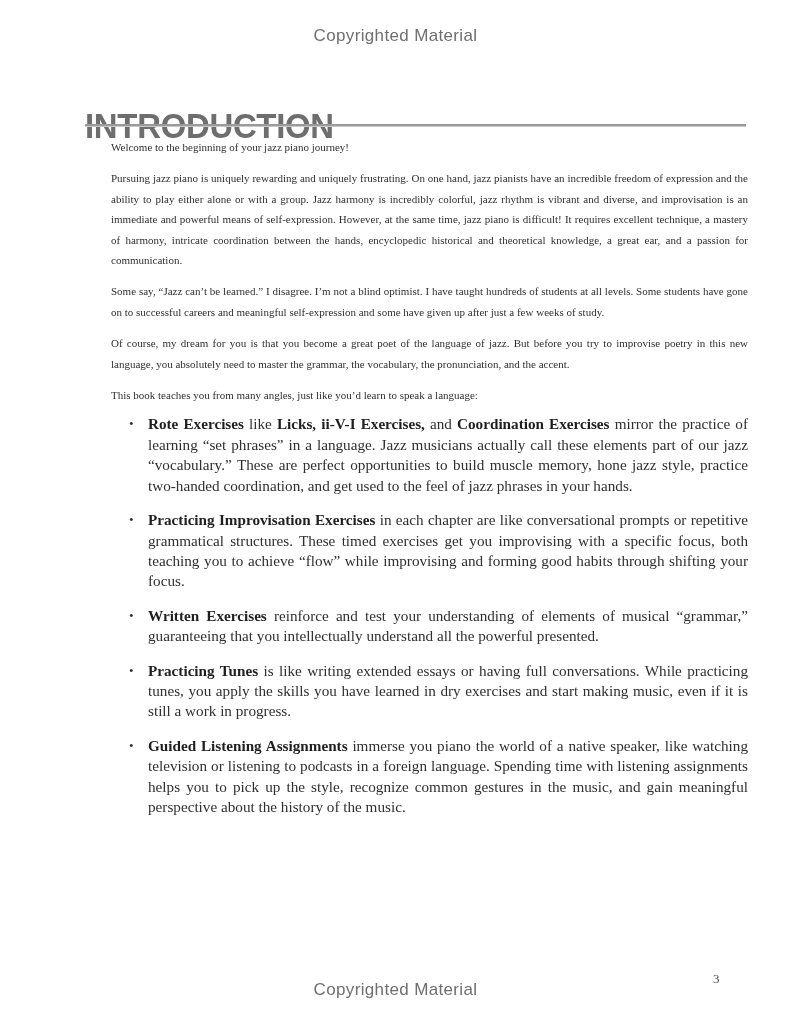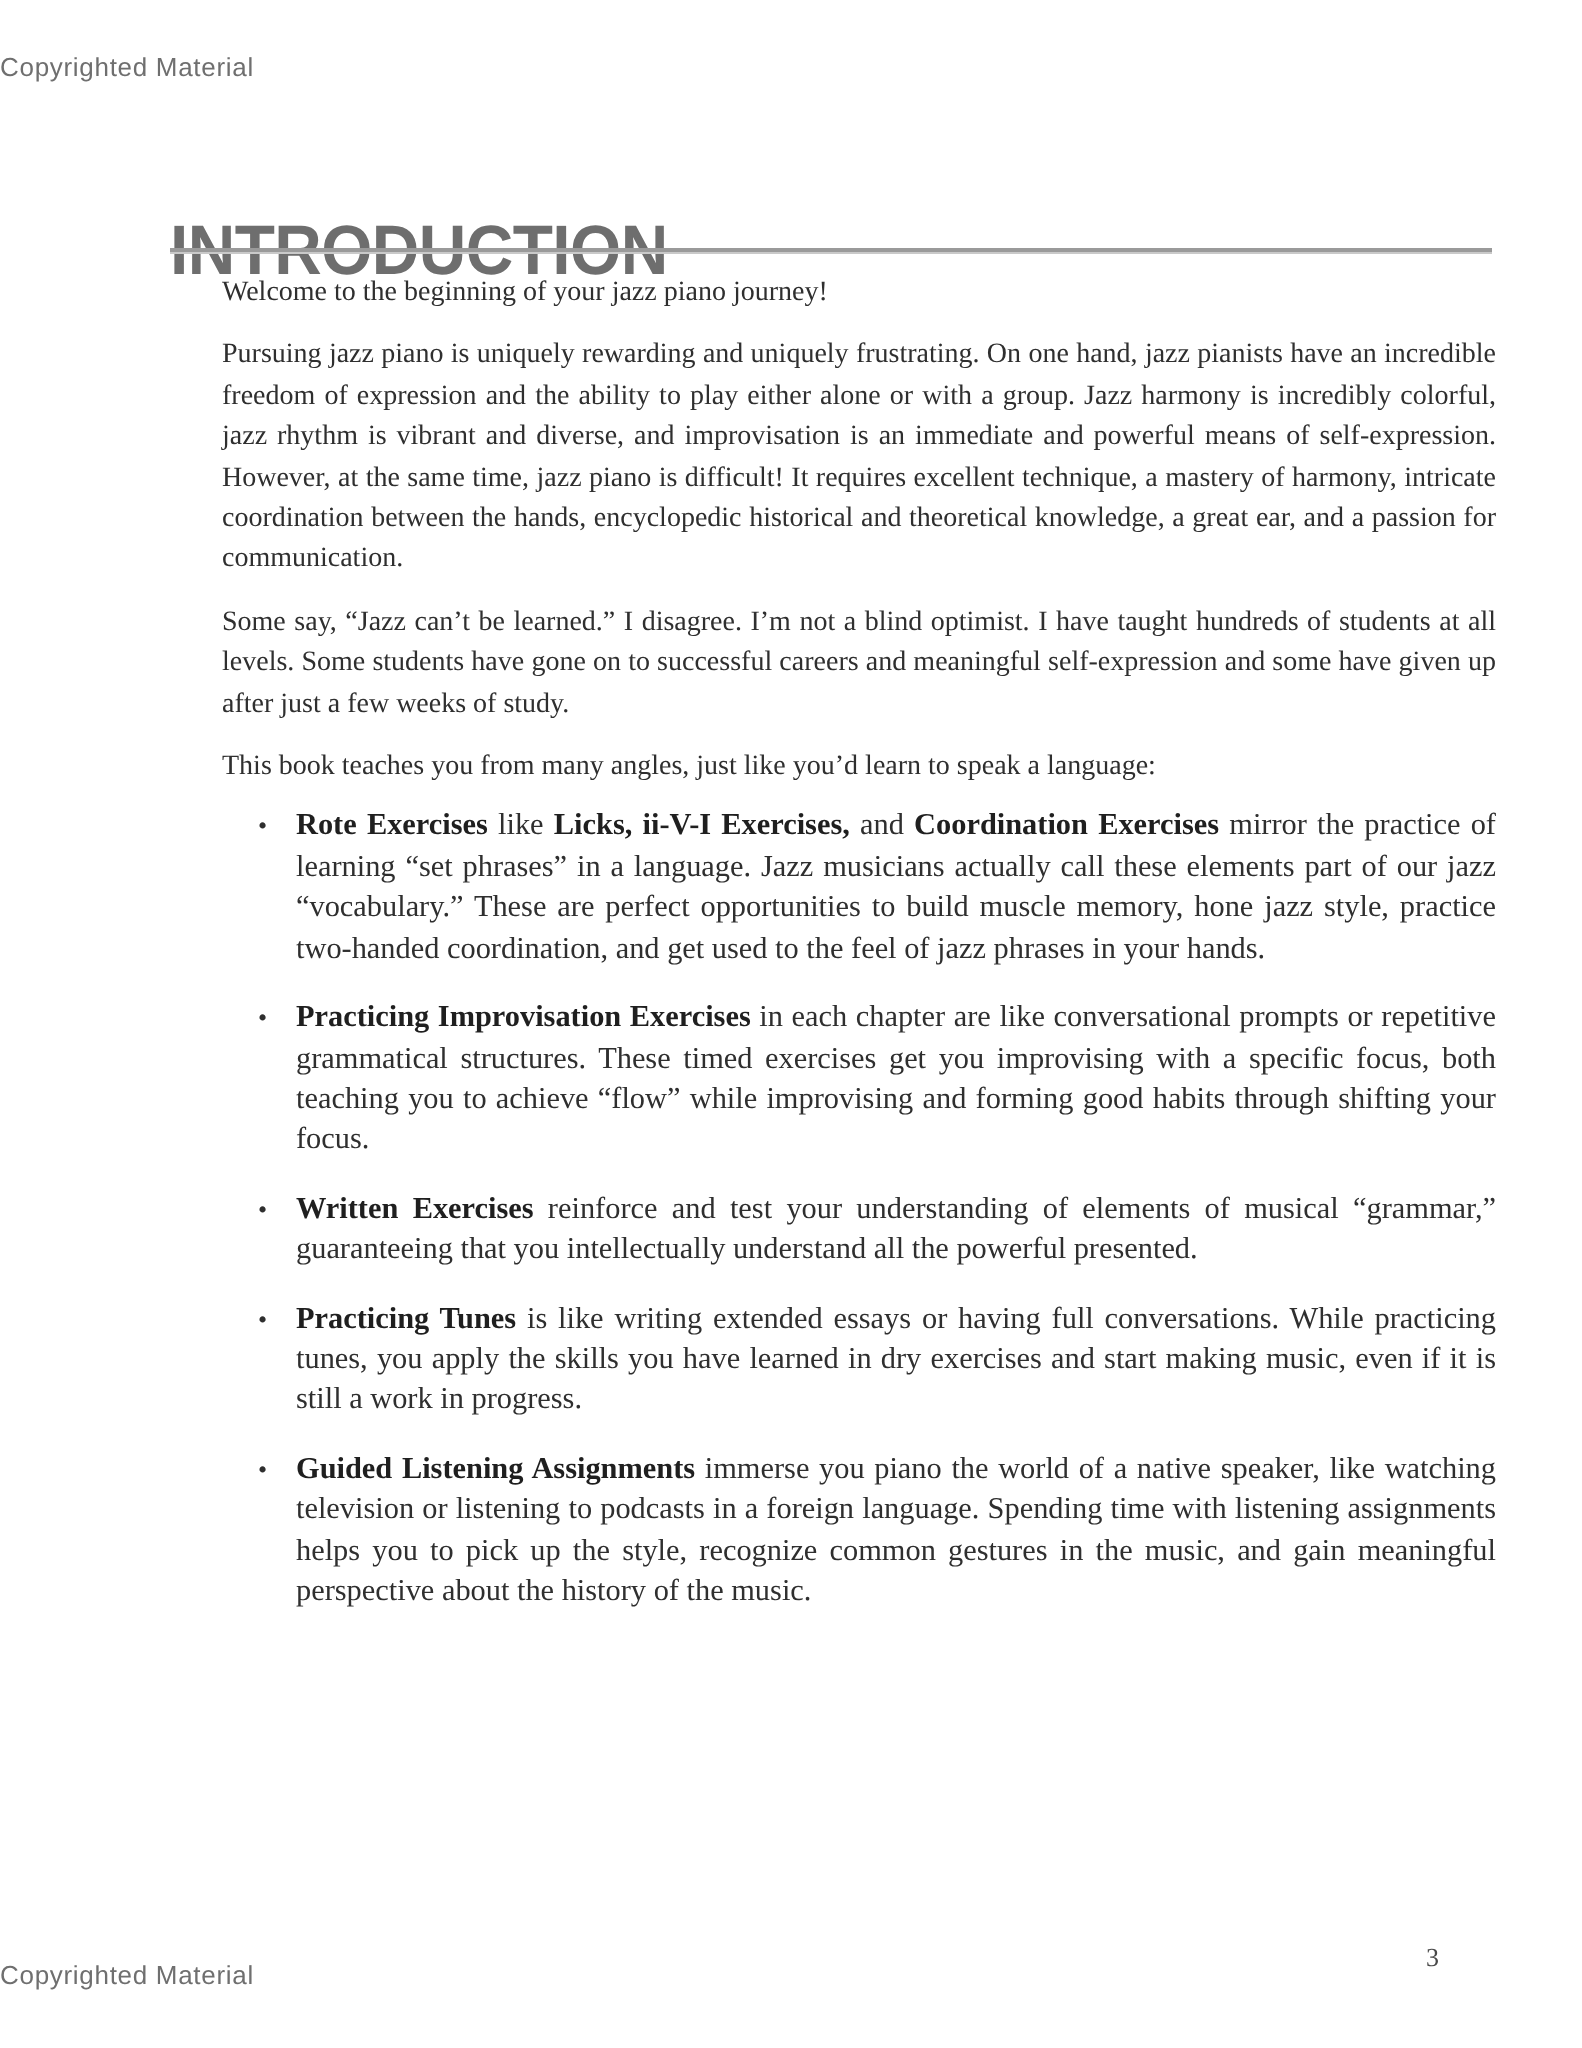--- a/index.html
+++ b/index.html
@@ -21,22 +21,23 @@
     inset: 0;
     background: #ffffff;
   }
 
   
   .running-head,
   .running-foot {
     position: absolute;
     left: 0;
     width: 791px;
+    text-align: center;
     font-family: "Liberation Sans", "DejaVu Sans", sans-serif;
-    font-size: 13px;
+    font-size: 17px;
     letter-spacing: 0.35px;
     color: #6f6f6f;
   }
   .running-head { top: 26px; }
   .running-foot { top: 980px; }
 
   .page-number {
     position: absolute;
     left: 713px;
     top: 971px;
@@ -75,21 +76,21 @@
   
   .content {
     position: absolute;
     left: 111px;
     top: 137px;
     width: 637px;
   }
 
   p.para {
     margin: 0 0 11px 0;
-    font-size: 14px;
+    font-size: 11px;
     line-height: 20.4px;
     text-align: justify;
     text-justify: inter-word;
     hyphens: manual;
     color: #2f2f2f;
   }
   p.para:last-child { margin-bottom: 0; }
 
   
   ul.bullet-list {
@@ -127,20 +128,21 @@
 
   <h1 class="chapter-title">INTRODUCTION</h1>
 
   <div class="title-rule"></div>
 
   <div class="content">
     <div id="paragraph-block">
         <p class="para">Welcome to the beginning of your jazz piano journey!</p>
         <p class="para">Pursuing jazz piano is uniquely rewarding and uniquely frustrating. On one hand, jazz pianists have an incredible freedom of expression and the ability to play either alone or with a group. Jazz harmony is incredibly colorful, jazz rhythm is vibrant and diverse, and improvisation is an immediate and powerful means of self-expression. However, at the same time, jazz piano is difficult! It requires excellent technique, a mastery of harmony, intricate coordination between the hands, encyclopedic historical and theoretical knowledge, a great ear, and a passion for communication.</p>
         <p class="para">Some say, “Jazz can’t be learned.” I disagree. I’m not a blind optimist. I have taught hundreds of students at all levels. Some students have gone on to successful careers and meaningful self-expression and some have given up after just a few weeks of study.</p>
+        <p class="para">Of course, my dream for you is that you become a great poet of the language of jazz. But before you try to impro­vise poetry in this new language, you absolutely need to master the grammar, the vocabulary, the pronunciation, and the accent.</p>
         <p class="para">This book teaches you from many angles, just like you’d learn to speak a language:</p>
       </div>
     <ul class="bullet-list" id="bullet-list">
         <li><span class="bullet-marker">•</span><b>Rote Exercises</b><span> like </span><b>Licks, ii-V-I Exercises,</b><span> and </span><b>Coordination Exercises</b><span> mirror the practice of learning “set phrases” in a language. Jazz musicians actually call these elements part of our jazz “vocabulary.” These are perfect opportunities to build muscle memory, hone jazz style, practice two-handed coordination, and get used to the feel of jazz phrases in your hands.</span></li>
         <li><span class="bullet-marker">•</span><b>Practicing Improvisation Exercises</b><span> in each chapter are like conversational prompts or repetitive grammatical structures. These timed exercises get you improvising with a specific focus, both teaching you to achieve “flow” while improvising and forming good habits through shifting your focus.</span></li>
         <li><span class="bullet-marker">•</span><b>Written Exercises</b><span> reinforce and test your understanding of elements of musical “grammar,” guaranteeing that you intellectually understand all the powerful presented.</span></li>
         <li><span class="bullet-marker">•</span><b>Practicing Tunes</b><span> is like writing extended essays or having full conversations. While practicing tunes, you apply the skills you have learned in dry exercises and start making music, even if it is still a work in progress.</span></li>
         <li><span class="bullet-marker">•</span><b>Guided Listening Assignments</b><span> immerse you piano the world of a native speaker, like watching television or listening to podcasts in a foreign language. Spending time with listening assignments helps you to pick up the style, recognize common gestures in the music, and gain meaningful perspective about the history of the music.</span></li>
       </ul>
   </div>

